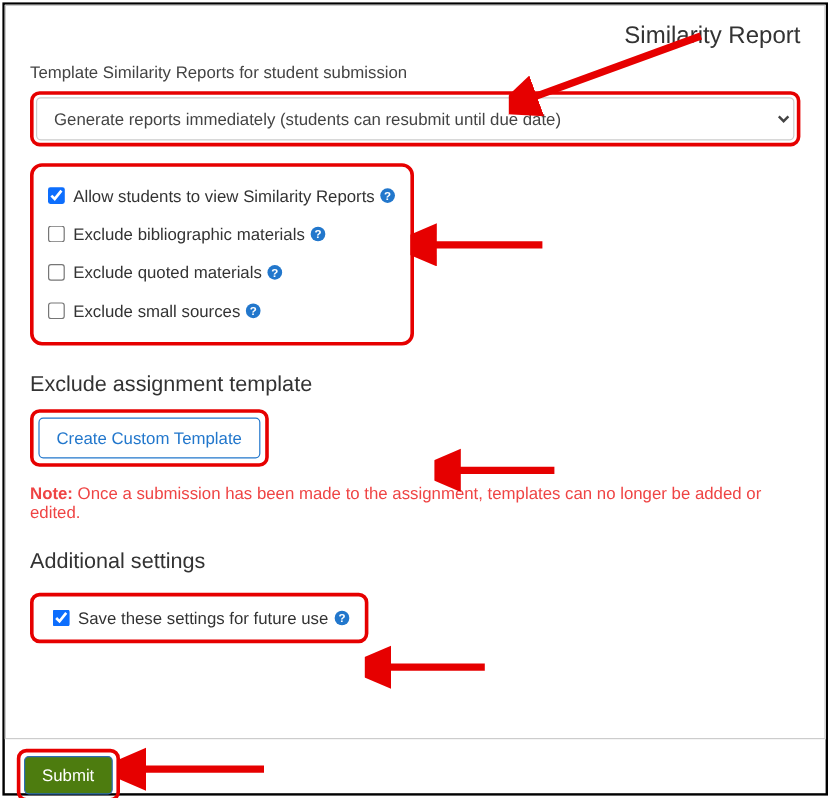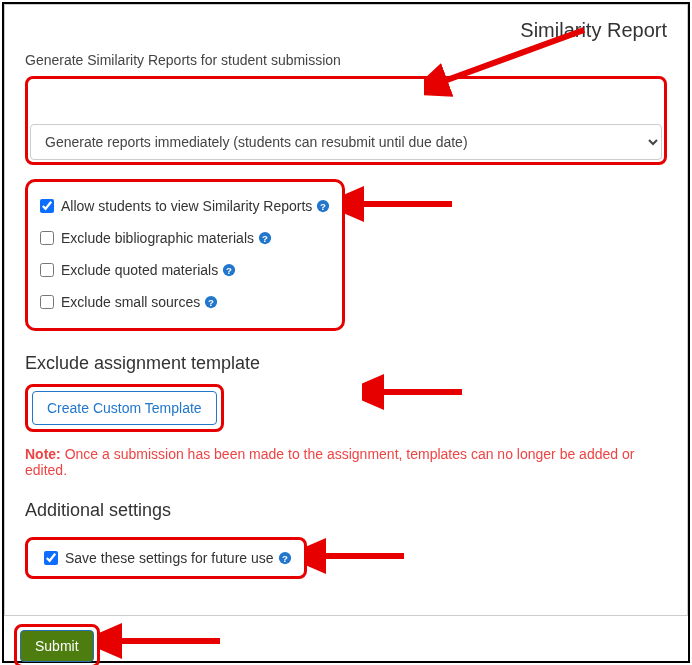--- a/index.html
+++ b/index.html
@@ -57,21 +57,20 @@
   }
   select.generate-select {
     width: 100%;
     height: 36px;
     border: 1px solid #ccc;
     border-radius: 4px;
     background: #fff;
     font-size: 14px;
     color: #444;
     padding: 0 10px;
-    margin-top: 43px;
   }
   .check-group {
     border: 3px solid #e60000;
     border-radius: 10px;
     padding: 8px 10px 10px 6px;
     display: inline-block;
     min-width: 318px;
   }
   .check-row {
     display: flex;
@@ -166,21 +165,21 @@
   .arrow svg { display:block; }
 </style>
 </head>
 <body>
 
 <div class="outer">
   <div class="inner-panel">
 
     <h2 class="section-title">Similarity Report</h2>
 
-    <p class="field-desc">Generate Similarity Reports for student submission</p>
+    <p class="field-desc">Template Similarity Reports for student submission</p>
 
     <div class="select-wrap">
       <select class="generate-select">
         <option>Generate reports immediately (students can resubmit until due date)</option>
       </select>
     </div>
 
     <div class="check-group">
       <div class="check-row">
         <input type="checkbox" checked="" style="">

